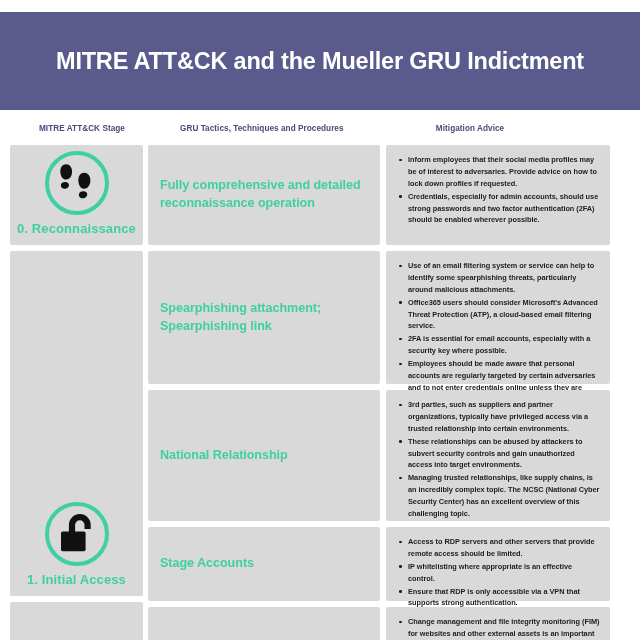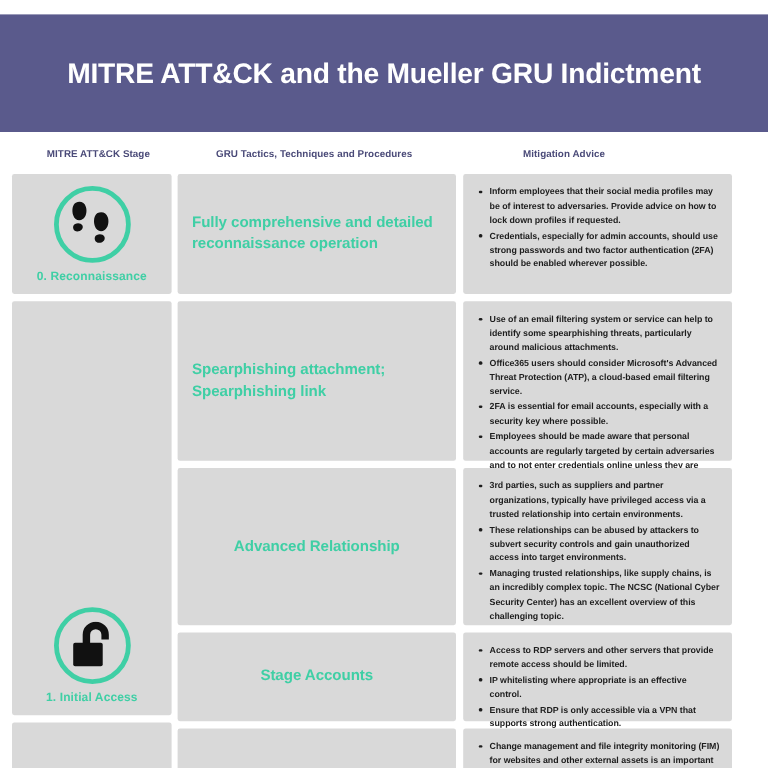--- a/index.html
+++ b/index.html
@@ -98,35 +98,34 @@
     height: 64px;
     border: 4px solid #3fcfa5;
     border-radius: 50%;
     display: flex;
     align-items: center;
     justify-content: center;
     box-sizing: border-box;
     margin-bottom: 6px;
   }
   .stage-label {
-    font-size: 10px;
+    font-size: 13px;
     font-weight: bold;
     color: #3fcfa5;
     text-align: center;
     letter-spacing: 0.1px;
   }
 
   
   .ttp-card {
     width: 232px;
     display: flex;
     align-items: center;
     padding: 0 12px;
     box-sizing: border-box;
-    justify-content: center;
   }
   .ttp-text {
     font-size: 12.6px;
     font-weight: bold;
     color: #3fcfa5;
     line-height: 1.42;
     letter-spacing: -0.05px;
   }
 
   
@@ -206,21 +205,21 @@
         <div class="card stage-card" style="position: absolute; left: 0px; top: 457px; height: 45px;"></div>
       </div>
     <div class="col col-ttp" id="col-ttp">
         <div class="card ttp-card" style="position: absolute; left: 0px; top: 0px; height: 100px;">
           <div class="ttp-text">Fully comprehensive and detailed reconnaissance operation</div>
         </div>
         <div class="card ttp-card" style="position: absolute; left: 0px; top: 106px; height: 133px; padding-left: 12px;">
           <div class="ttp-text">Spearphishing attachment; Spearphishing link</div>
         </div>
         <div class="card ttp-card" style="position: absolute; left: 0px; top: 245px; height: 131px;">
-          <div class="ttp-text">Advanced Relationship</div>
+          <div class="ttp-text">National Relationship</div>
         </div>
         <div class="card ttp-card" style="position: absolute; left: 0px; top: 382px; height: 74px;">
           <div class="ttp-text">Stage Accounts</div>
         </div>
         <div class="card ttp-card" style="position: absolute; left: 0px; top: 462px; height: 45px;">
           <div class="ttp-text"></div>
         </div>
       </div>
     <div class="col col-mit" id="col-mit">
         <div class="card mit-card" style="position: absolute; left: 0px; top: 0px; height: 100px;">

